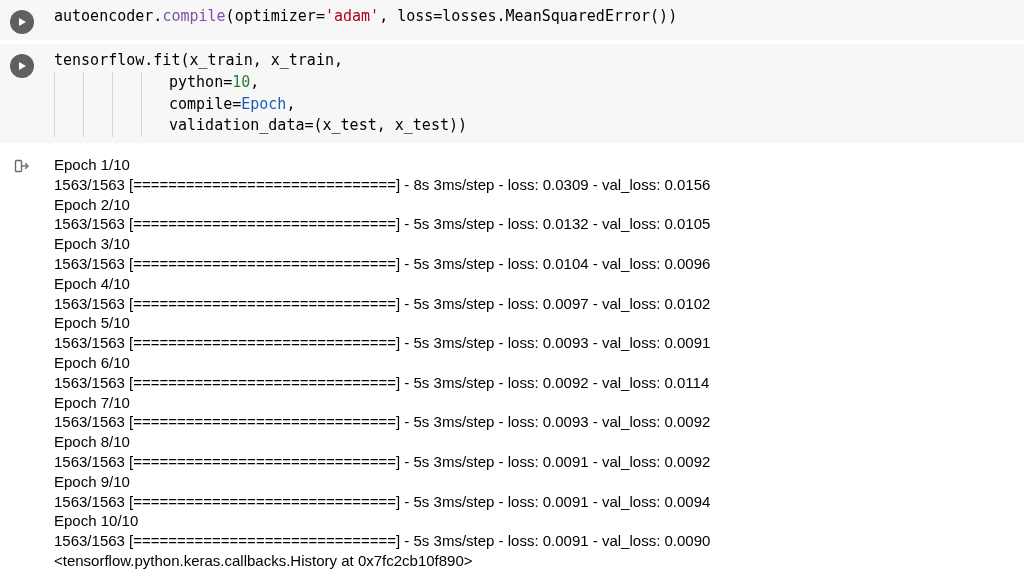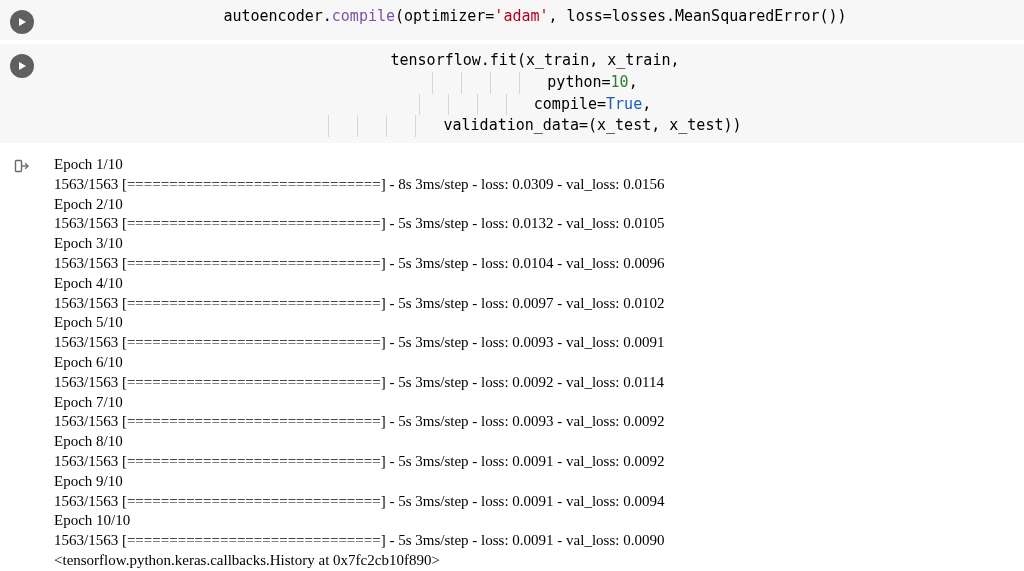--- a/index.html
+++ b/index.html
@@ -10,21 +10,20 @@
     font-size: 15px;
     background: #fff;
     width: 1024px;
     color: #000;
   }
   .cell {
     display: flex;
     align-items: flex-start;
     padding: 6px 8px;
     margin-bottom: 4px;
-    text-align: center;
   }
   .code-cell {
     background: #f7f7f7;
   }
   .run-col {
     width: 28px;
     flex: 0 0 28px;
     display: flex;
     justify-content: center;
     padding-top: 4px;
@@ -70,21 +69,21 @@
     flex: 0 0 28px;
     display: flex;
     justify-content: center;
     padding-top: 2px;
     color: #6a6a6a;
   }
   .out-icon-col svg { stroke: #6a6a6a; fill: none; stroke-width: 1.4; }
   .output-col {
     flex: 1;
     padding-left: 18px;
-    font-family: Liberation Serif, serif;
+    font-family: Liberation Sans, sans-serif;
     font-size: 15px;
     line-height: 1.32;
     color: #000;
     white-space: pre;
   }
   div[data-name="table-row"] { white-space: pre; }
 </style>
 </head>
 <body>
 
@@ -102,21 +101,21 @@
 <div class="cell code-cell" data-name="code-cell-2">
   <div class="run-col" data-name="run-column">
     <div class="run-btn" data-name="run-cell-button">
       <svg data-name="play-icon" width="10" height="10" viewBox="0 0 10 10">
           <path d="M2 1 L9 5 L2 9 Z"></path>
         </svg>
     </div>
   </div>
   <div class="code-col" data-name="code-editor"><span data-name="code-line">tensorflow.fit(x_train, x_train,</span>
 <span class="guides">&nbsp;</span><span data-name="code-line"><span>python</span>=<span class="tok-num">10</span>,</span>
-<span class="guides">&nbsp;</span><span data-name="code-line"><span>compile</span>=<span class="tok-bool">True</span>,</span>
+<span class="guides">&nbsp;</span><span data-name="code-line"><span>compile</span>=<span class="tok-bool">Epoch</span>,</span>
 <span class="guides">&nbsp;</span><span data-name="code-line"><span>validation_data</span>=<span>(x_test, x_test))</span></span></div>
 </div>
 
 <div class="output-cell" data-name="output-cell">
   <div class="out-icon-col" data-name="output-gutter">
     <svg data-name="output-arrow-icon" width="18" height="18" viewBox="0 0 18 18">
       <rect x="2.5" y="3.5" width="6" height="11" rx="1"></rect>
       <path d="M9 9 L15 9"></path>
       <path d="M12.2 6.2 L15 9 L12.2 11.8"></path>
     </svg>

